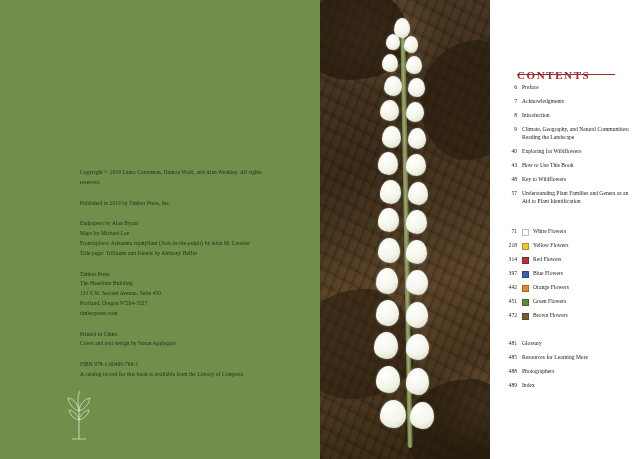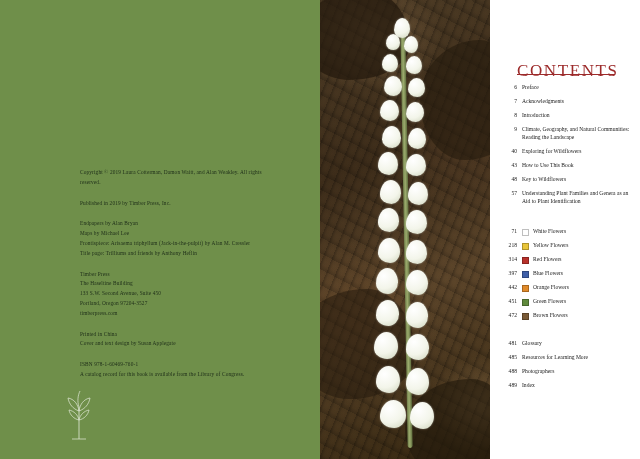--- a/index.html
+++ b/index.html
@@ -109,25 +109,25 @@
     position: absolute;
     left: 490px;
     top: 0;
     width: 150px;
     height: 459px;
     background: #ffffff;
   }
   .contents-title {
     position: absolute;
     left: 27px;
-    top: 61px;
-    font-size: 17px;
+    top: 69px;
+    font-size: 11px;
     letter-spacing: 1.6px;
     color: #9c2a2a;
-    font-weight: normal;
+    font-weight: bold;
   }
   .title-rule {
     position: absolute;
     left: 27px;
     top: 74px;
     width: 98px;
     height: 1px;
     background: #9c2a2a;
   }
   .toc {

